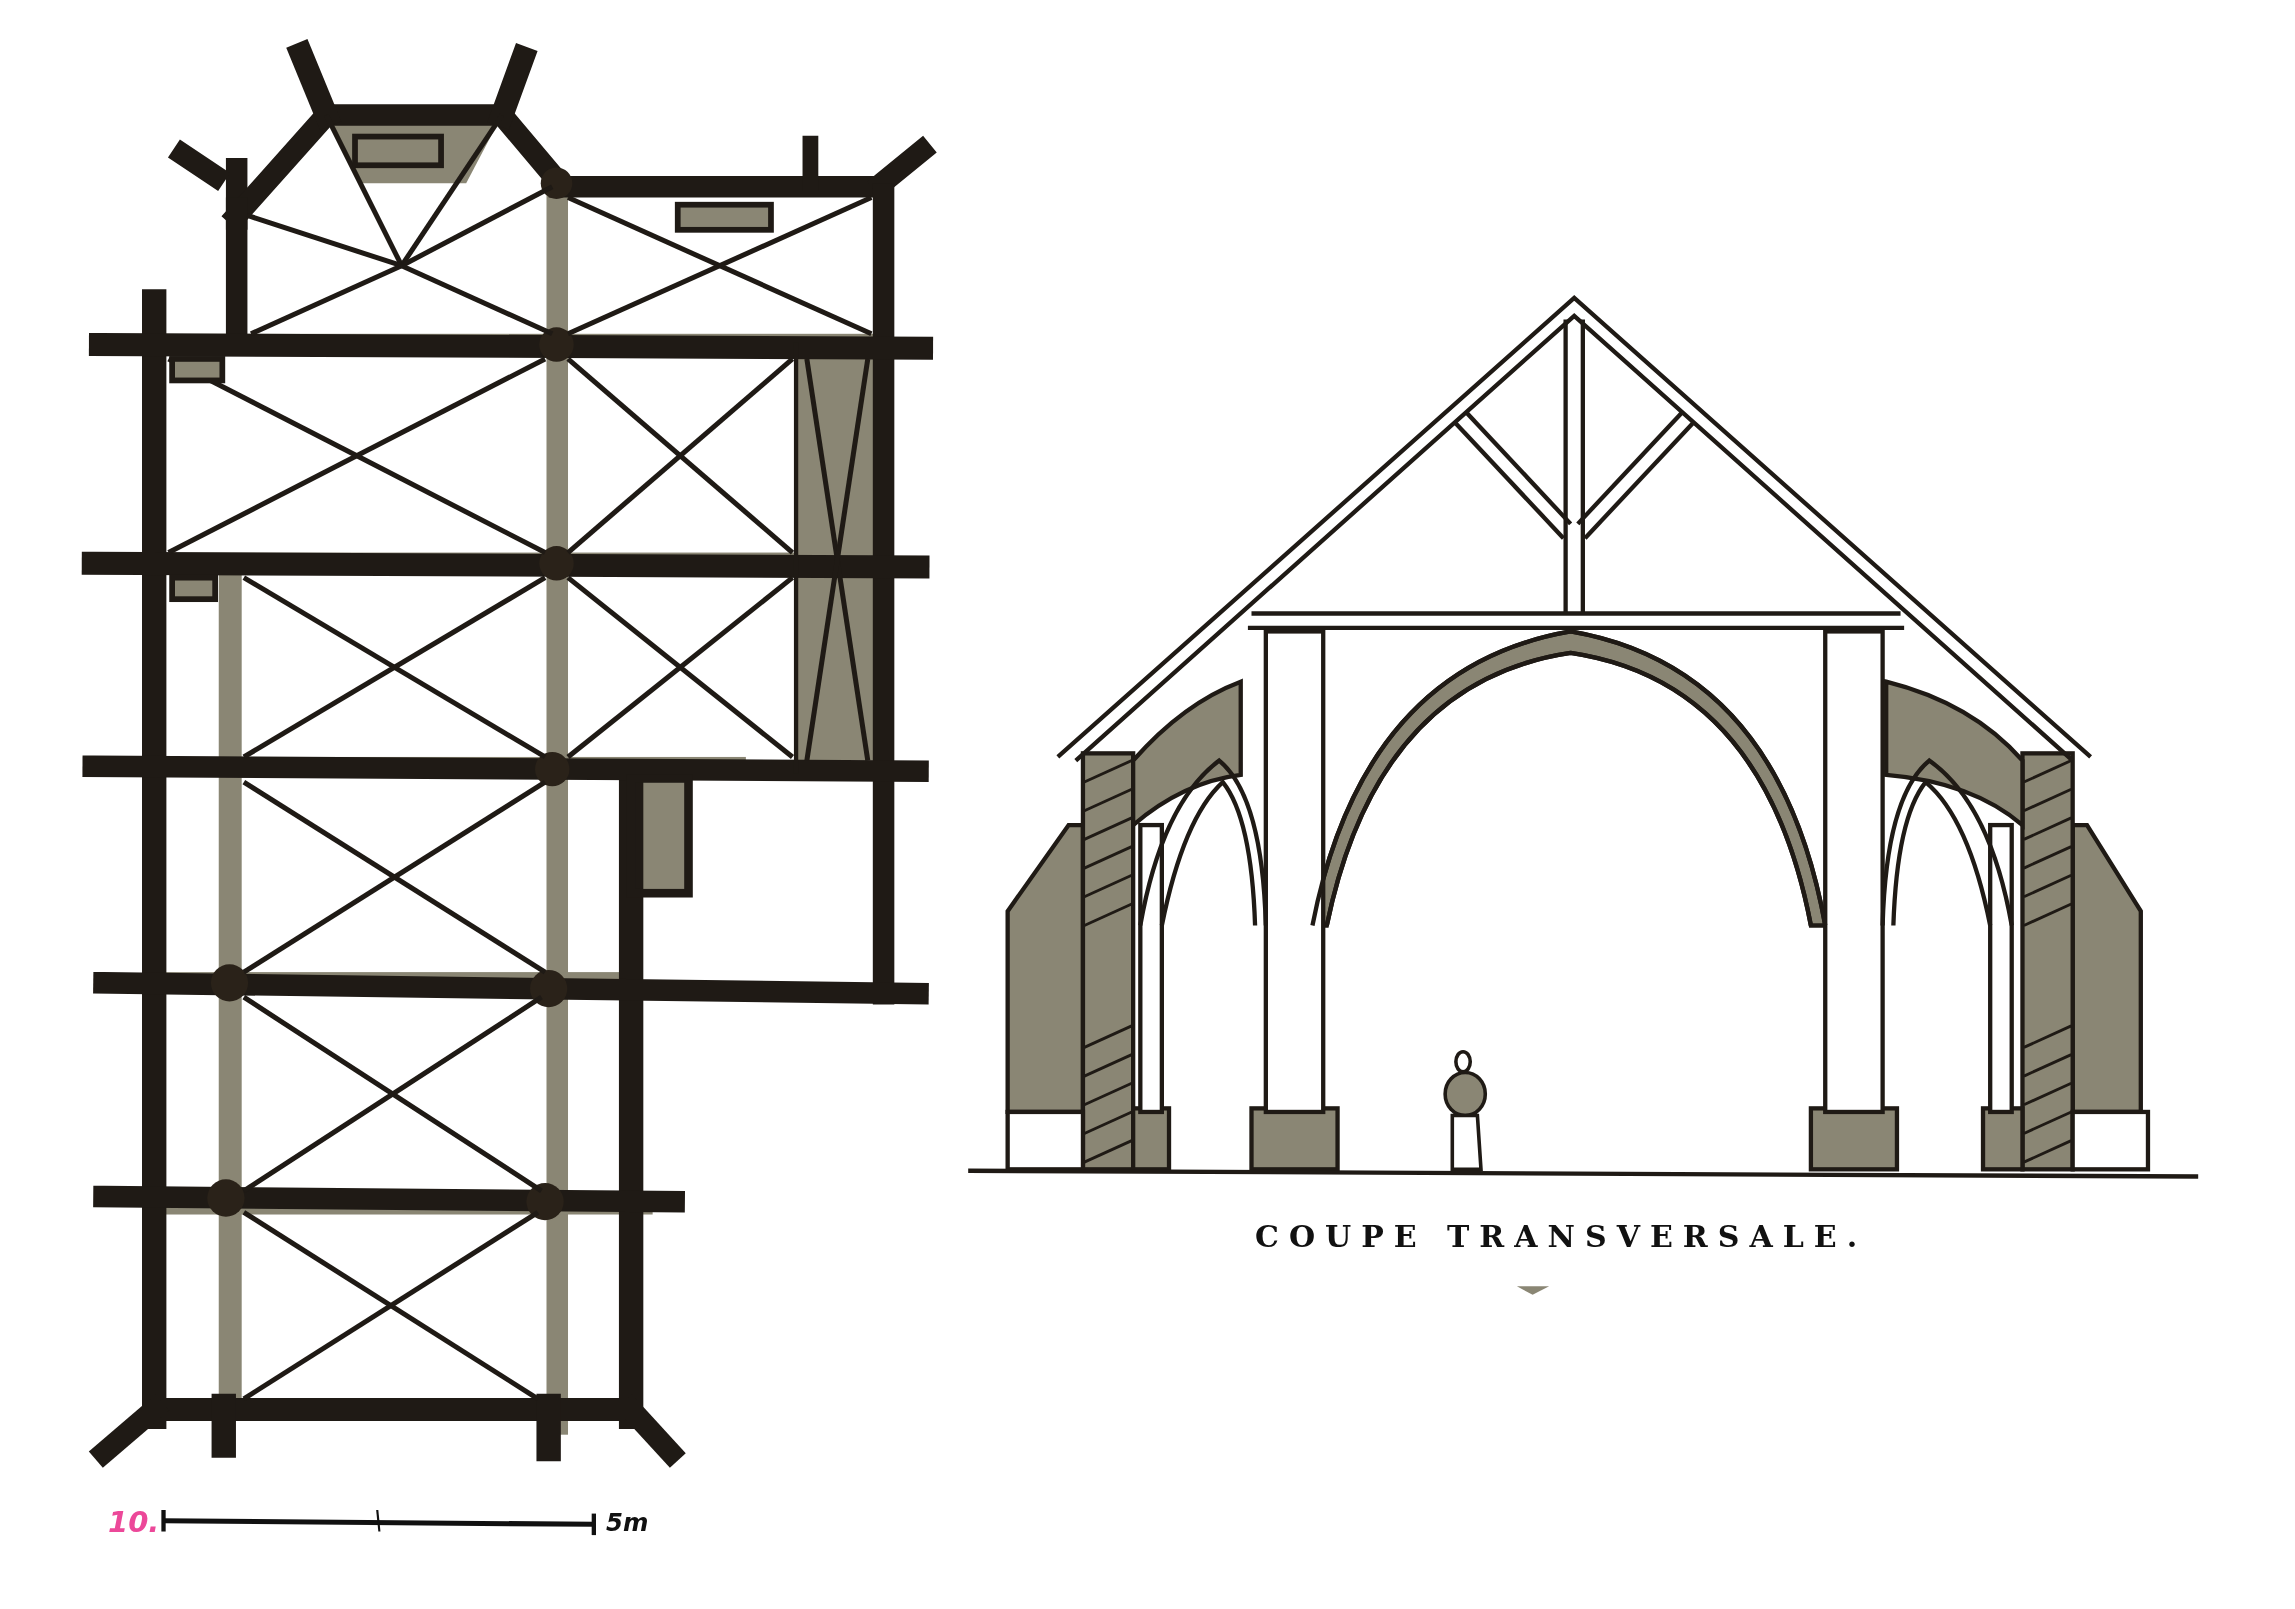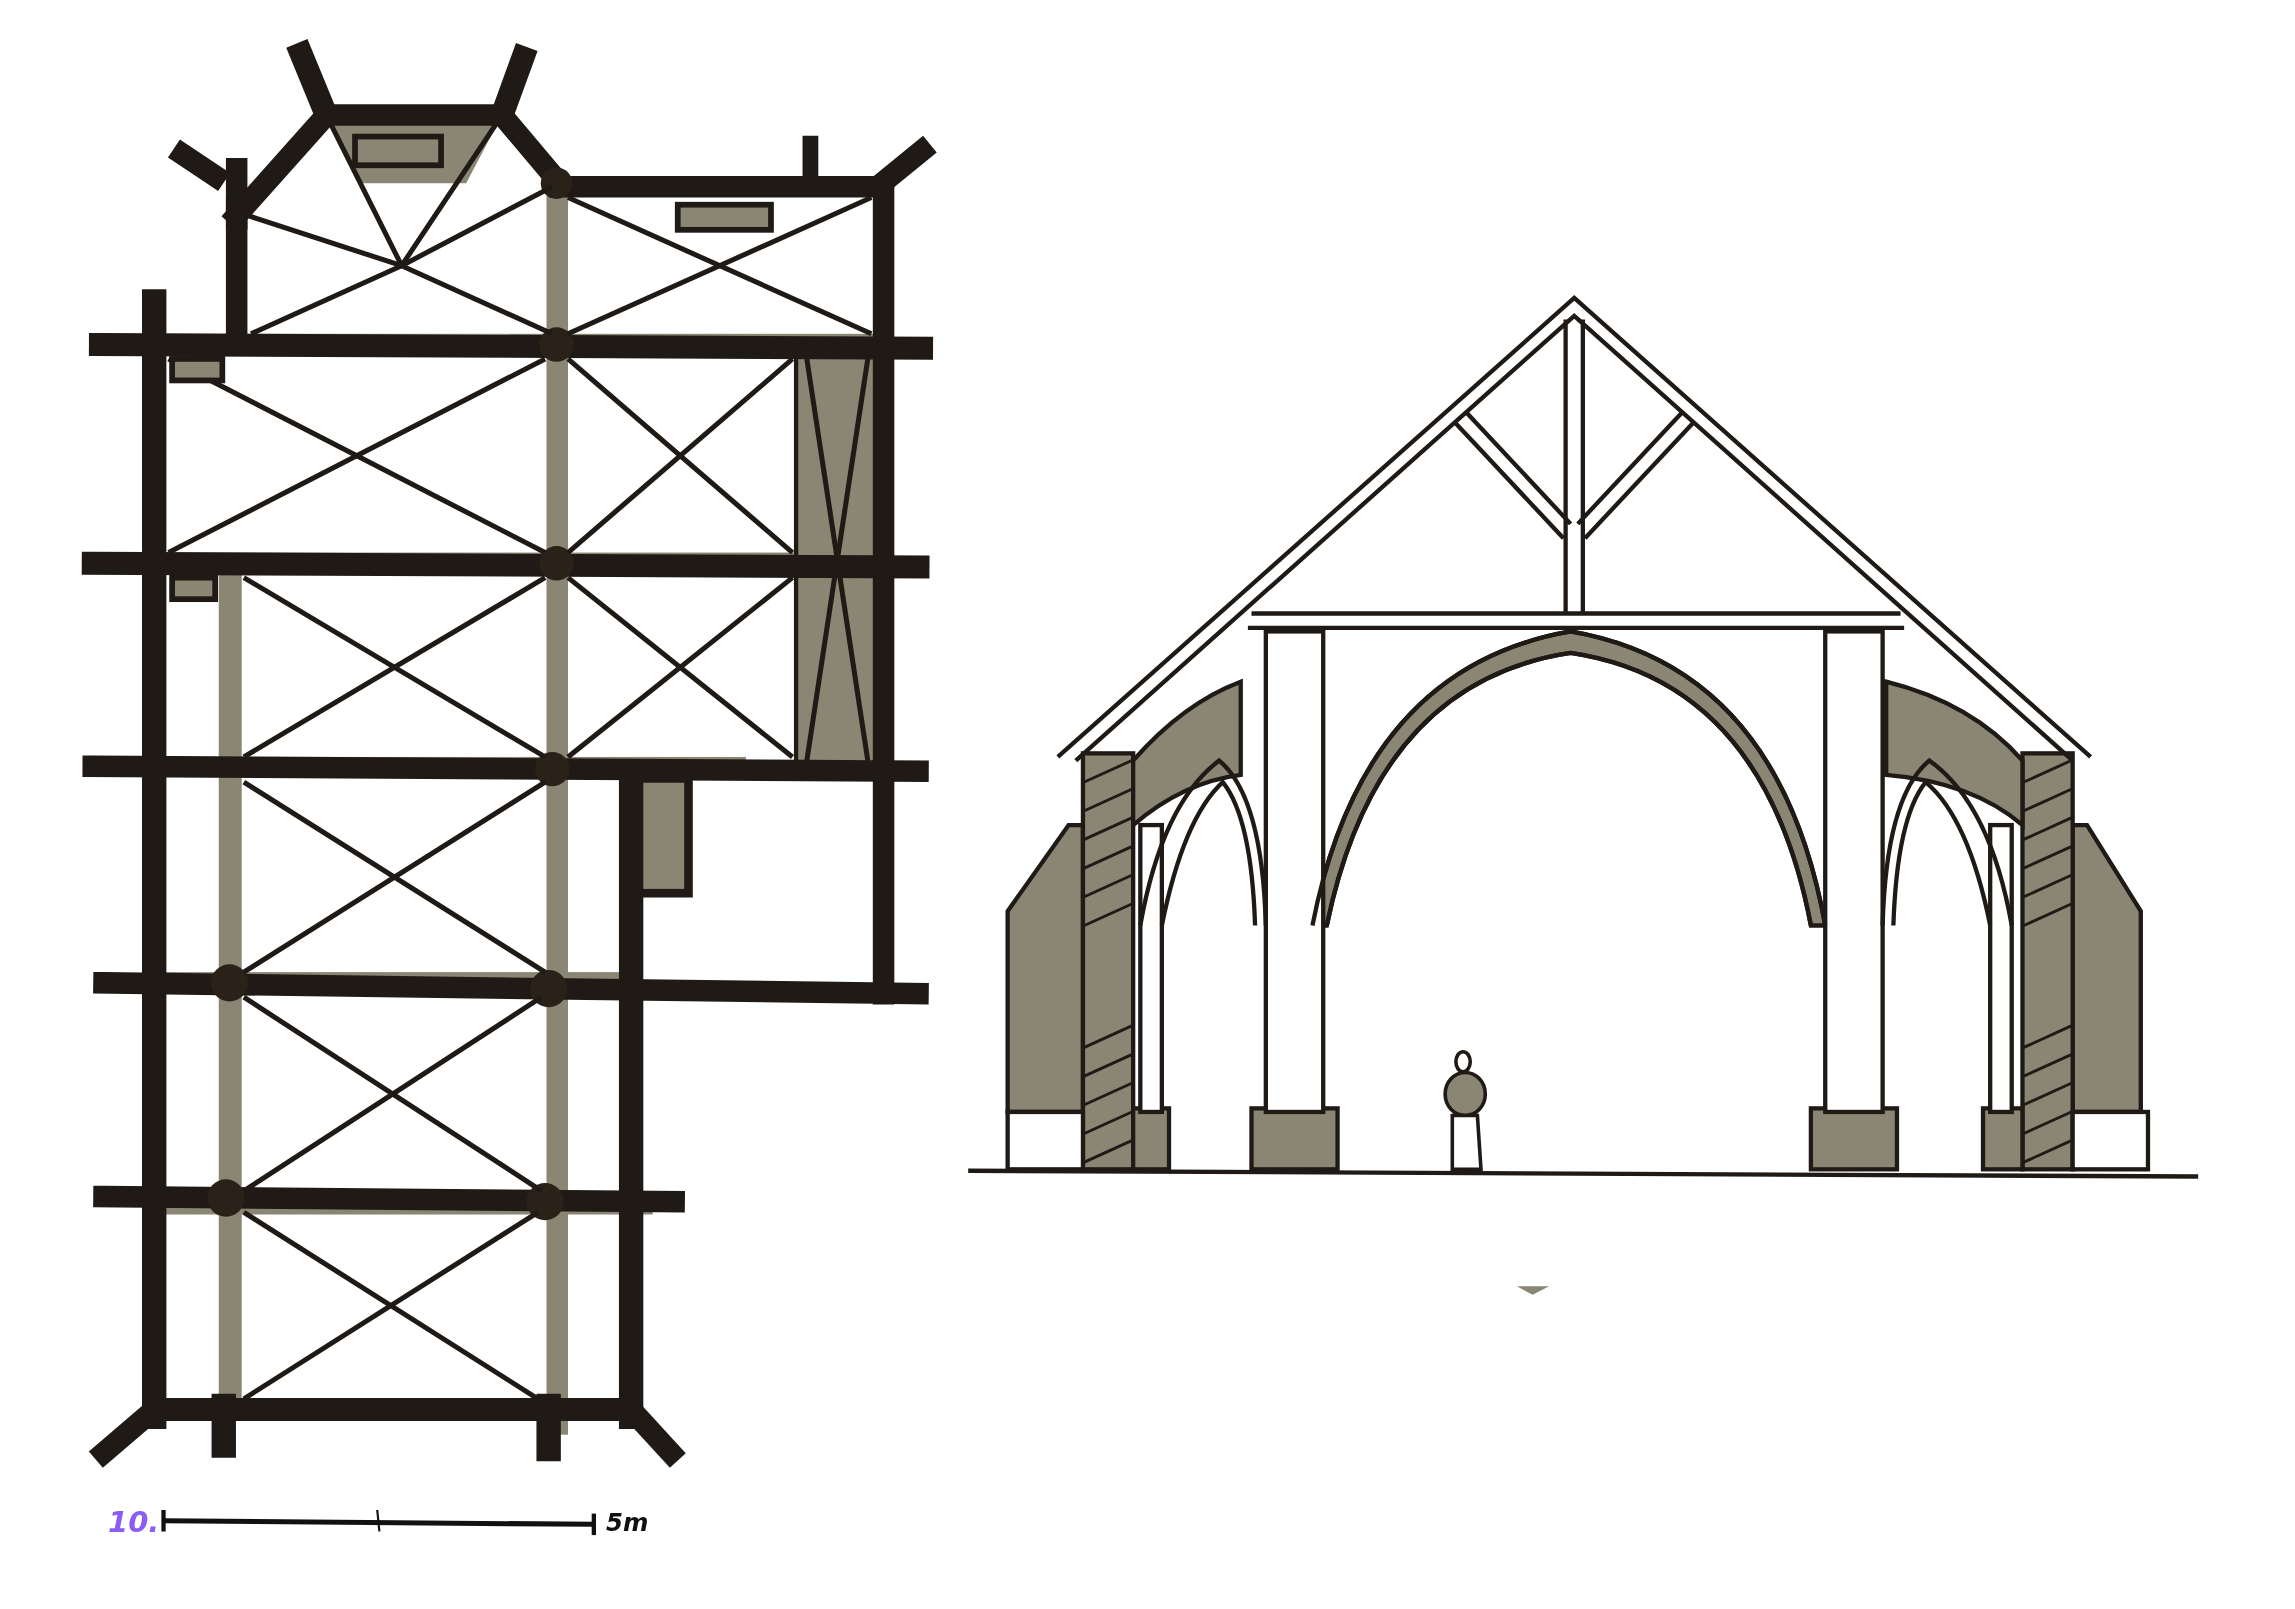--- a/index.html
+++ b/index.html
@@ -4,21 +4,21 @@
   <style>
     html, body { margin: 0; padding: 0; background: #ffffff; }
     body { width: 2295px; height: 1610px; position: relative; overflow: hidden; font-family: "DejaVu Serif", serif; }
     .sheet { position: absolute; left: 0; top: 0; width: 2295px; height: 1610px; }
     svg { position: absolute; left: 0; top: 0; }
     .caption {
       position: absolute; left: 1255px; top: 1219px; width: 646px;
       font-family: "DejaVu Serif", serif; font-weight: bold; font-size: 30px;
       letter-spacing: 10px; color: #111; white-space: nowrap;
     }
-    .scale-left { position: absolute; left: 108px; top: 1505px; font-family: "DejaVu Sans", sans-serif; font-style: italic; font-weight: bold; font-size: 29px; color: #8b5cf6; }
+    .scale-left { position: absolute; left: 108px; top: 1505px; font-family: "DejaVu Sans", sans-serif; font-style: italic; font-weight: bold; font-size: 29px; color: #ec4899; }
     .scale-right { position: absolute; left: 606px; top: 1508px; font-family: "DejaVu Sans", sans-serif; font-style: italic; font-weight: bold; font-size: 24.4px; color: #111; }
   </style>
 </head>
 <body>
 
 <div class="sheet">
 
   <svg width="2295" height="1610" viewBox="0 0 3200 2244">
     <g fill="#8a8674" stroke="none">
 
@@ -206,20 +206,21 @@
 
     <g stroke="#1f1a15" stroke-width="5">
     <ellipse cx="2040" cy="1480" rx="10" ry="14" fill="#ffffff"></ellipse>
       <ellipse cx="2043" cy="1525" rx="28" ry="30" fill="#8a8674"></ellipse>
       <path d="M 2025 1555 L 2060 1555 L 2065 1630 L 2025 1630 Z" fill="#ffffff"></path>
     </g>
 
     <polygon points="2115,1793 2160,1793 2137,1805" fill="#8a8674"></polygon>
   </svg>
 
+  <div class="caption">COUPE TRANSVERSALE.</div>
 
   <div class="scale-left">10.</div>
   <svg width="2295" height="1610" viewBox="0 0 3200 2244">
     <line x1="228" y1="2120" x2="828" y2="2125" stroke="#111" stroke-width="7"></line>
     <line x1="228" y1="2105" x2="228" y2="2135" stroke="#111" stroke-width="6"></line>
     <line x1="828" y1="2110" x2="828" y2="2140" stroke="#111" stroke-width="6"></line>
     <line x1="526" y1="2105" x2="529" y2="2135" stroke="#111" stroke-width="3"></line>
   </svg>
   <div class="scale-right">5m</div>
 

